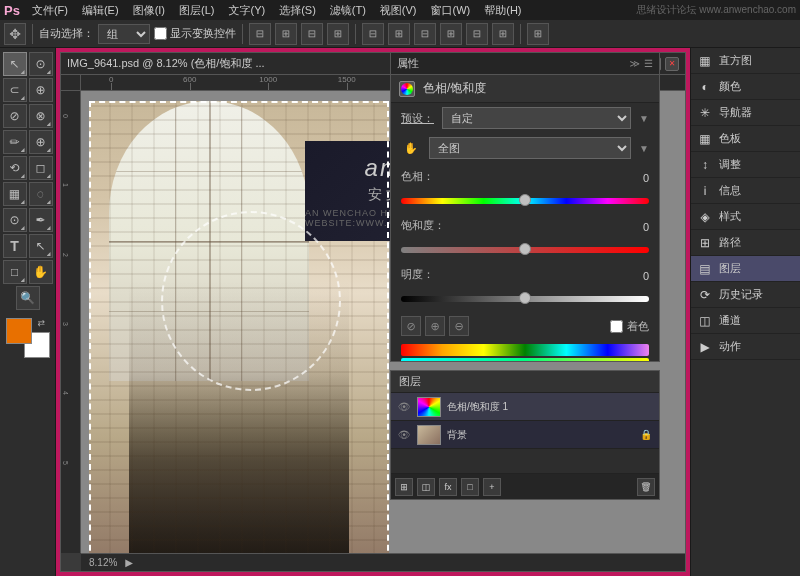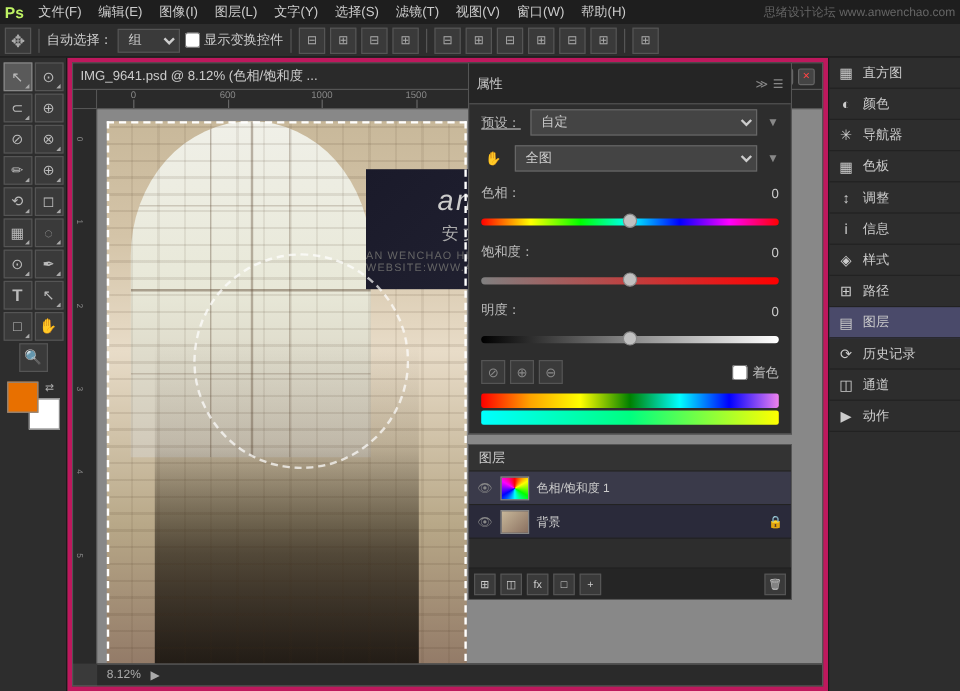--- a/index.html
+++ b/index.html
@@ -382,21 +382,21 @@
       right: 4px;
       width: 270px;
       bottom: 4px;
       background: #2d2d2d;
       border: 1px solid #555;
       z-index: 60;
       display: flex;
       flex-direction: column;
     }
     #props-titlebar {
-      height: 34px;
+      height: 22px;
       background: #252525;
       display: flex;
       align-items: center;
       justify-content: space-between;
       padding: 0 6px;
       border-bottom: 1px solid #555;
     }
     .props-title {
       font-size: 11px;
       color: #ccc;
@@ -557,21 +557,21 @@
     .logo-sub { font-size: 9px; color: #666; margin-top: 4px; letter-spacing: 1px; }
 
     
     .htick { position: absolute; top: 8px; width: 1px; height: 8px; background: #666; }
     .htick-label { position: absolute; top: 0; font-size: 8px; color: #888; transform: translateX(-50%); }
   </style>
 </head>
 <body>
 
 <div id="menu-bar">
-  <span style="color:#bef264;font-weight:bold;font-size:13px;margin-right:4px;">Ps</span>
+  <span style="color:#f9a8d4;font-weight:bold;font-size:13px;margin-right:4px;">Ps</span>
   <span class="menu-item">文件(F)</span>
   <span class="menu-item">编辑(E)</span>
   <span class="menu-item">图像(I)</span>
   <span class="menu-item">图层(L)</span>
   <span class="menu-item">文字(Y)</span>
   <span class="menu-item">选择(S)</span>
   <span class="menu-item">滤镜(T)</span>
   <span class="menu-item">视图(V)</span>
   <span class="menu-item">窗口(W)</span>
   <span class="menu-item">帮助(H)</span>
@@ -791,20 +791,26 @@
   <div id="props-titlebar">
     <span class="props-title">属性</span>
     <div style="display:flex;gap:4px;">
       <span style="font-size:10px;color:#888;cursor:pointer;">≫</span>
       <span style="font-size:10px;color:#888;cursor:pointer;">☰</span>
     </div>
   </div>
 
   <div id="hue-sat-panel">
 
+    <div class="hue-sat-header">
+      <div style="width:16px;height:16px;background:#555;border:1px solid #888;border-radius:2px;display:flex;align-items:center;justify-content:center;">
+        <div style="width:12px;height:12px;border-radius:50%;background:conic-gradient(red,yellow,lime,cyan,blue,magenta,red);"></div>
+      </div>
+      <span class="hue-sat-title">色相/饱和度</span>
+    </div>
 
     <div class="preset-row">
       <span class="preset-label">预设：</span>
       <select class="preset-select">
         <option>自定</option>
         <option>默认值</option>
       </select>
       <span style="font-size:10px;color:#888;cursor:pointer;">▼</span>
     </div>
 

